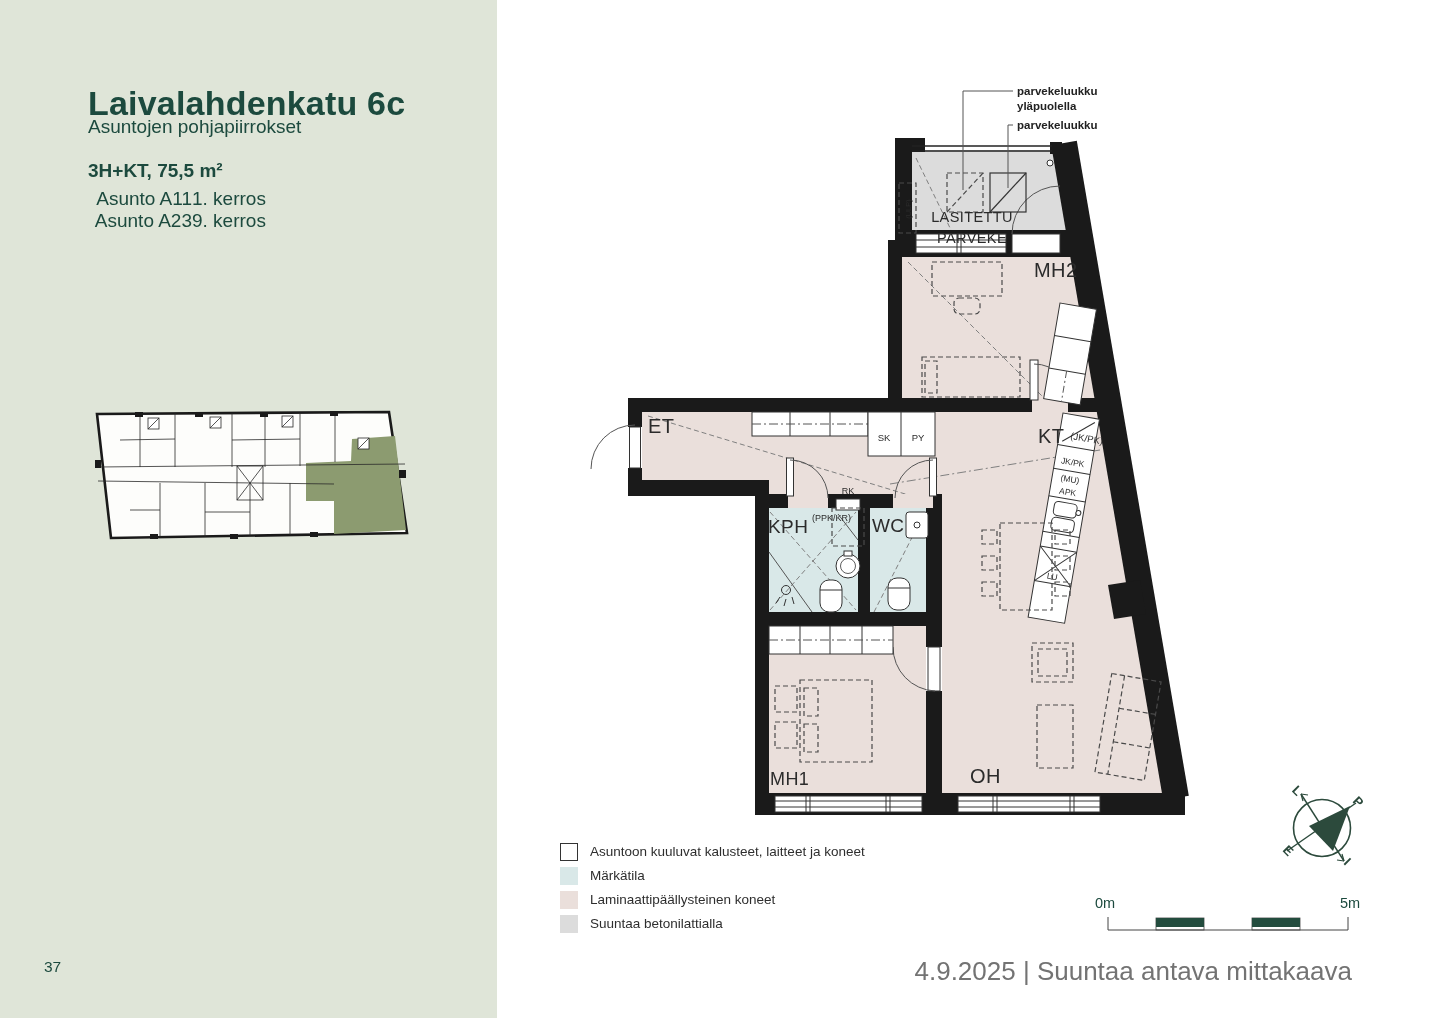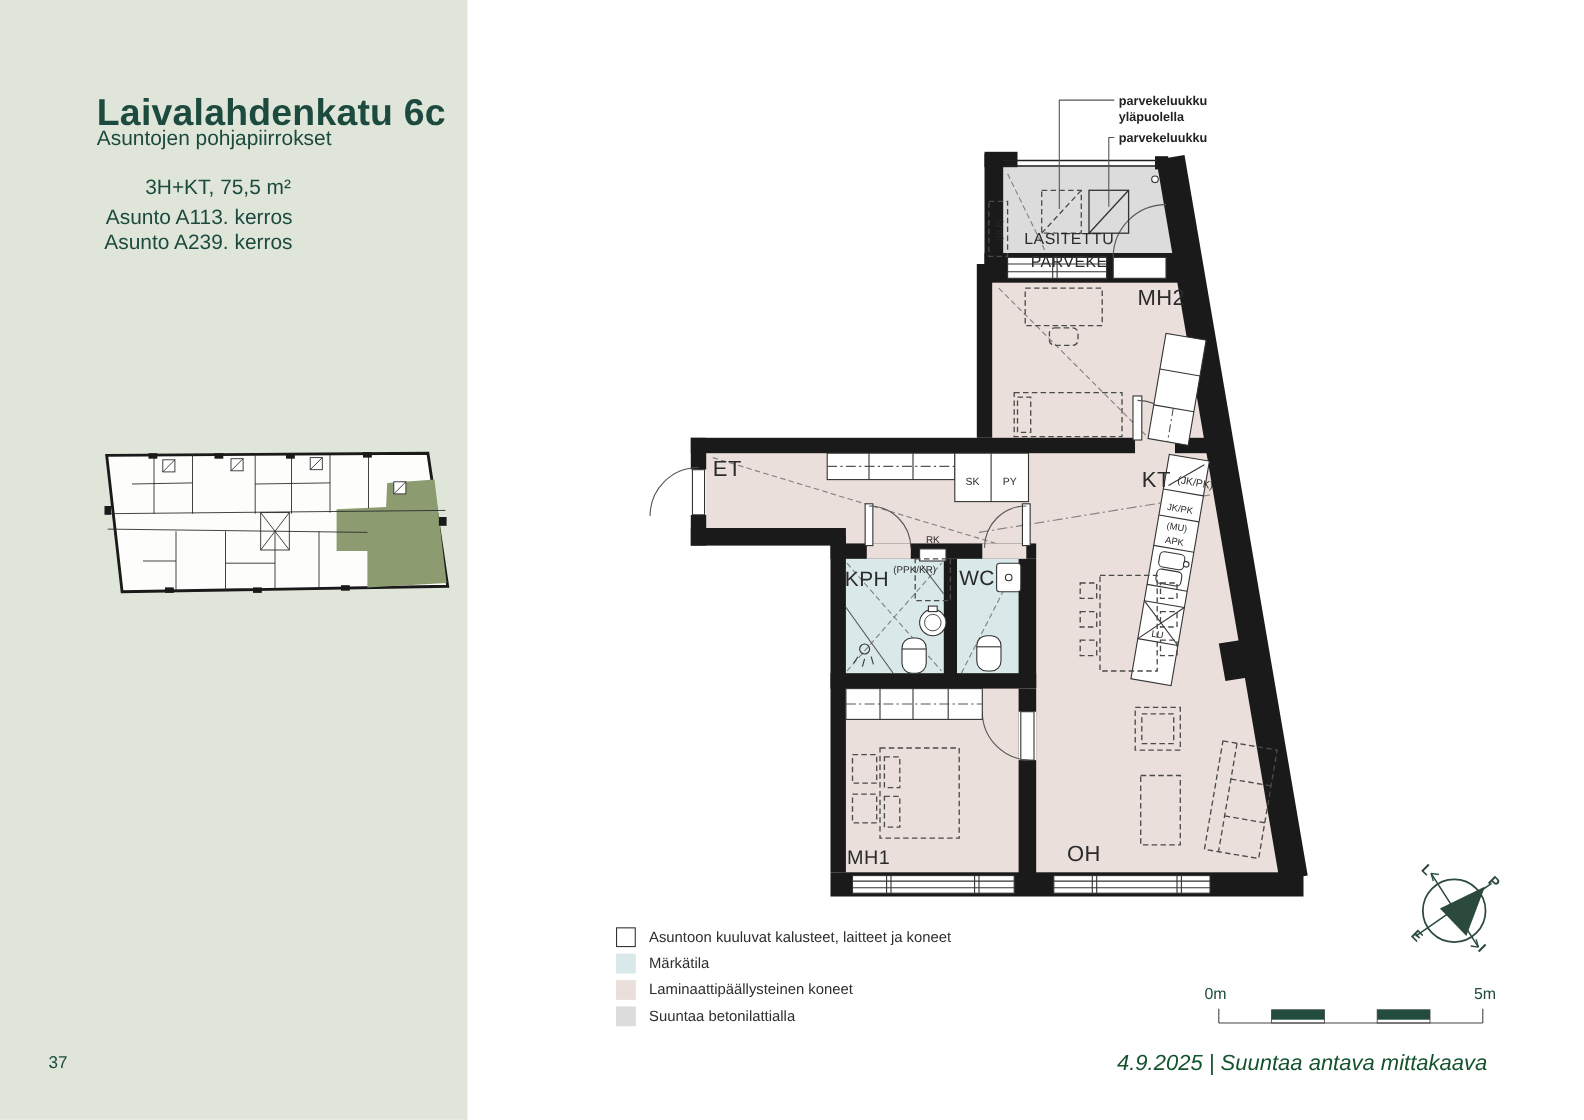--- a/index.html
+++ b/index.html
@@ -1,25 +1,25 @@
 <!DOCTYPE html>
 <html><head>
 <meta charset="utf-8">
 <style>
   html,body{margin:0;padding:0;}
   body{width:1440px;height:1018px;position:relative;background:#ffffff;
        font-family:"Liberation Sans",sans-serif;overflow:hidden;}
-  .sidebar{position:absolute;left:0;top:0;width:425px;height:1018px;background:#dfe5d8;}
+  .sidebar{position:absolute;left:0;top:0;width:497px;height:1018px;background:#dfe5d8;}
   .title{position:absolute;left:88px;top:84px;font-size:34px;font-weight:600;color:#1c4a3e;letter-spacing:.2px;}
   .subtitle{position:absolute;left:88px;top:116px;font-size:19px;font-weight:500;color:#1c4a3e;}
-  .apt-type{position:absolute;left:88px;top:160px;font-size:19px;font-weight:400;color:#1c4a3e;margin-left:44px;}
+  .apt-type{position:absolute;left:88px;top:160px;font-size:19px;font-weight:700;color:#1c4a3e;}
   .units{position:absolute;left:88px;top:188px;font-size:19px;font-weight:500;color:#1c4a3e;line-height:21.5px;}
   .unit-name{display:inline-block;width:104px;text-align:right;}
   .page-num{position:absolute;left:44px;top:958px;font-size:15.5px;font-weight:500;color:#1c4a3e;}
-  .footer-note{position:absolute;right:88px;top:956px;font-size:20px;font-weight:500;color:#14532d;font-style:italic;}
+  .footer-note{position:absolute;right:88px;top:956px;font-size:26px;font-weight:500;color:#737373;}
   .legend{position:absolute;left:560px;top:842px;display:flex;flex-direction:column;gap:5px;}
   .legend-row{display:flex;align-items:center;height:19px;}
   .swatch{width:18px;height:18px;margin-right:12px;border:1px solid transparent;box-sizing:border-box;}
   .swatch.furniture{background:#ffffff;border-color:#333;}
   .swatch.wet{background:#d9e8e8;}
   .swatch.laminate{background:#eadfdb;}
   .swatch.balcony{background:#dcdcdc;}
   .legend-label{font-size:13.5px;color:#2e2e2e;}
   svg text{font-family:"Liberation Sans",sans-serif;}
   .room-lbl{fill:#2b2b2b;letter-spacing:.4px;}
@@ -32,21 +32,21 @@
   .ceil{stroke:#808080;stroke-width:1;fill:none;}
 </style>
 </head>
 <body>
 
 <div class="sidebar">
   <div class="title">Laivalahdenkatu 6c</div>
   <div class="subtitle">Asuntojen pohjapiirrokset</div>
   <div class="apt-type">3H+KT, 75,5 m²</div>
   <div class="units">
-    <div><span class="unit-name">Asunto A11</span><span>3. kerros</span></div>
+    <div><span class="unit-name">Asunto A11</span><span>1. kerros</span></div>
     <div><span class="unit-name">Asunto A23</span><span>9. kerros</span></div>
   </div>
 
   <svg style="position:absolute;left:88px;top:400px;" width="325" height="142" viewBox="88 400 325 142">
     <polygon points="97,414 389,412 407,533 111,538" fill="#fdfdfb" stroke="#1a1a1a" stroke-width="2.6"></polygon>
     <path d="M352,439 L395,436 L406,530 L334,534 L334,501 L306,501 L306,463 L351,461 Z" fill="#8c9b70"></path>
     <g stroke="#2a2a2a" stroke-width="0.8" fill="none">
       <line x1="98" y1="467" x2="405" y2="464"></line>
       <line x1="98" y1="481" x2="334" y2="484"></line>
       <line x1="140" y1="414" x2="140" y2="467"></line>

